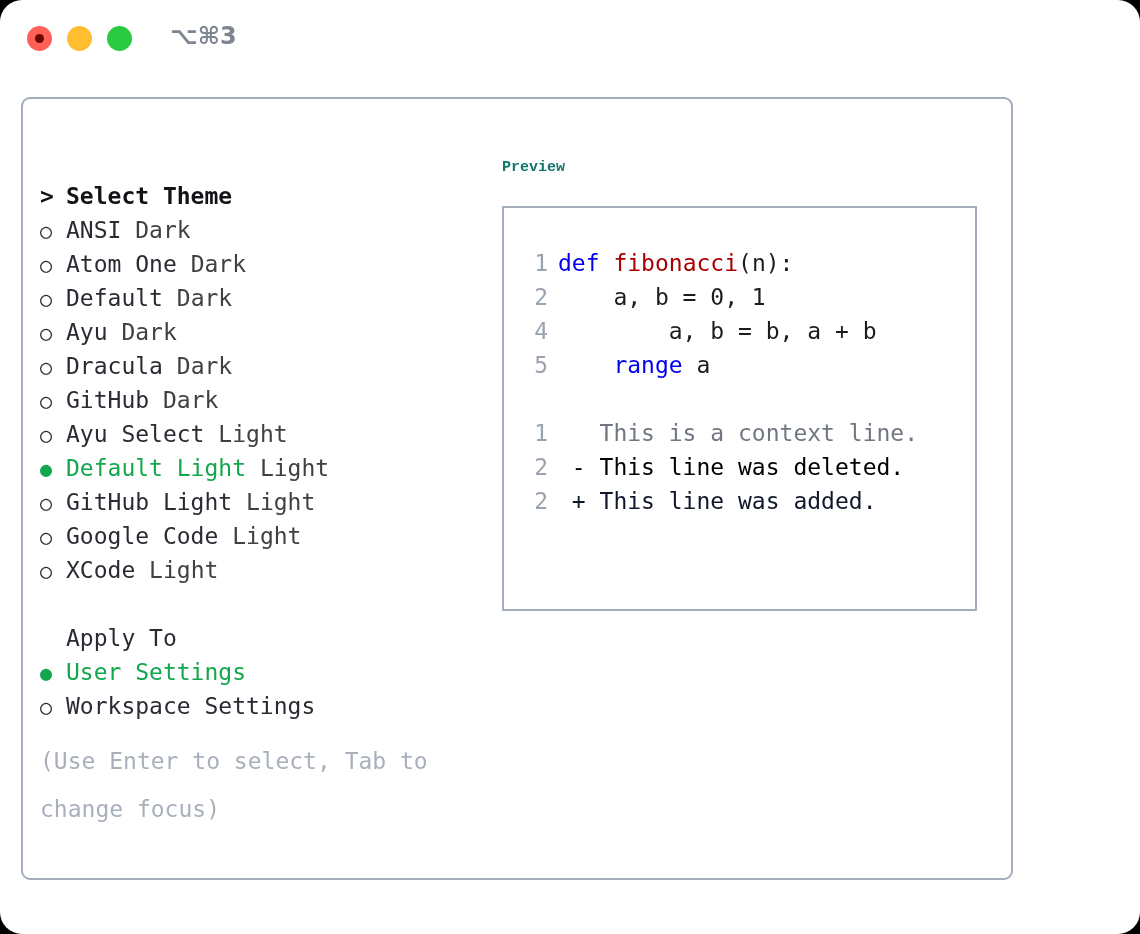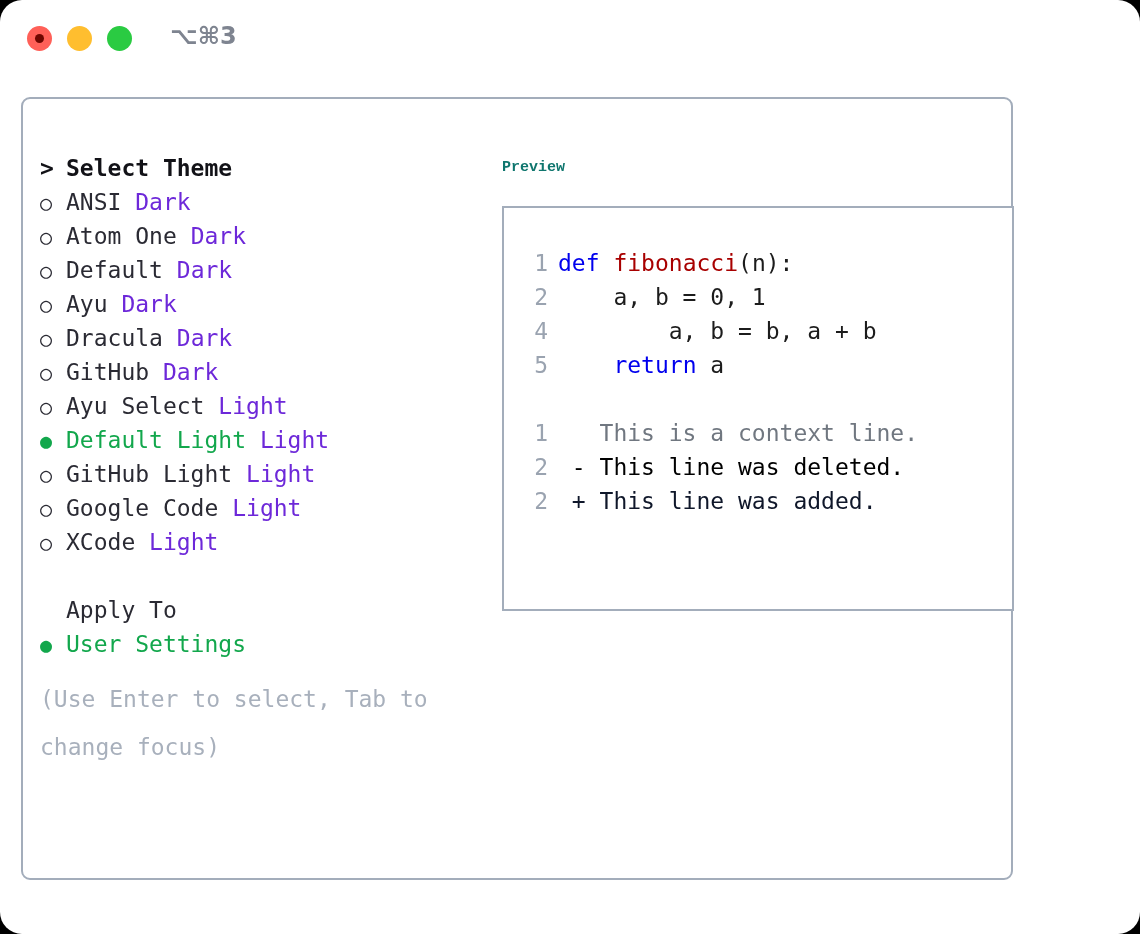--- a/index.html
+++ b/index.html
@@ -88,26 +88,27 @@
   }
   .row .marker {
     display: inline-block;
     width: 26px;
     font-size: 20px;
   }
   .heading {
     font-weight: bold;
     color: #121217;
     font-size: 23px;
+    margin-top: 28px;
   }
   .heading .marker { font-weight: bold; font-size: 23px; }
   .plain-heading .marker { color: transparent; }
   .theme-name { }
   .cat {
-    color: #6d28d9;
+    color: #404040;
   }
   .selected .theme-name { color: #12A74C; }
   .selected .marker { color: #12A74C; }
   .spacer { height: 34px; }
   #hint {
     margin-top: 14px;
     font-size: 23px;
     line-height: 48px;
     color: #A8B0BC;
     width: 410px;
@@ -123,21 +124,21 @@
   #preview-title {
     font-size: 15px;
     color: #0f766e;
     font-weight: bold;
     line-height: 34px;
     height: 34px;
     font-family: Liberation Mono, monospace;
   }
   #preview-box {
     margin-top: 21px;
-    width: 512px;
+    width: 475px;
     height: 405px;
     border: 2px solid #A3ADBB;
     box-sizing: border-box;
     background: #ffffff;
     position: relative;
   }
   #code {
     position: absolute;
     left: 18px;
     top: 38px;
@@ -198,33 +199,34 @@
         </div>
 
       <div class="spacer"></div>
 
       <div class="row plain-heading">
         <span class="marker">○</span><span>Apply To</span>
       </div>
 
       <div id="apply-rows">
           <div class="row selected"><span class="marker">●</span><span class="theme-name">User Settings</span></div>
+          <div class="row"><span class="marker">○</span><span class="theme-name">Workspace Settings</span></div>
         </div>
 
       <div id="hint">(Use Enter to select, Tab to change focus)</div>
     </div>
 
     <div id="right-col">
       <div id="preview-title">Preview</div>
       <div id="preview-box">
         <div id="code">
             <div class="cline"><span class="lno">1</span><span class="kw">def</span><span> </span><span class="fn">fibonacci</span><span>(n):</span></div>
             <div class="cline"><span class="lno">2</span><span>    a, b = 0, 1</span></div>
             <div class="cline"><span class="lno">4</span><span>        a, b = b, a + b</span></div>
-            <div class="cline"><span class="lno">5</span><span>    </span><span class="kw">return</span><span> a</span></div>
+            <div class="cline"><span class="lno">5</span><span>    </span><span class="kw">range</span><span> a</span></div>
             <div class="blank"></div>
             <div class="cline"><span class="lno">1</span><span class="ctx">   This is a context line.</span></div>
             <div class="cline"><span class="lno">2</span><span class="del"> - This line was deleted.</span></div>
             <div class="cline"><span class="lno">2</span><span class="add"> + This line was added.</span></div>
           </div>
       </div>
     </div>
 
   </div>
 </div>

